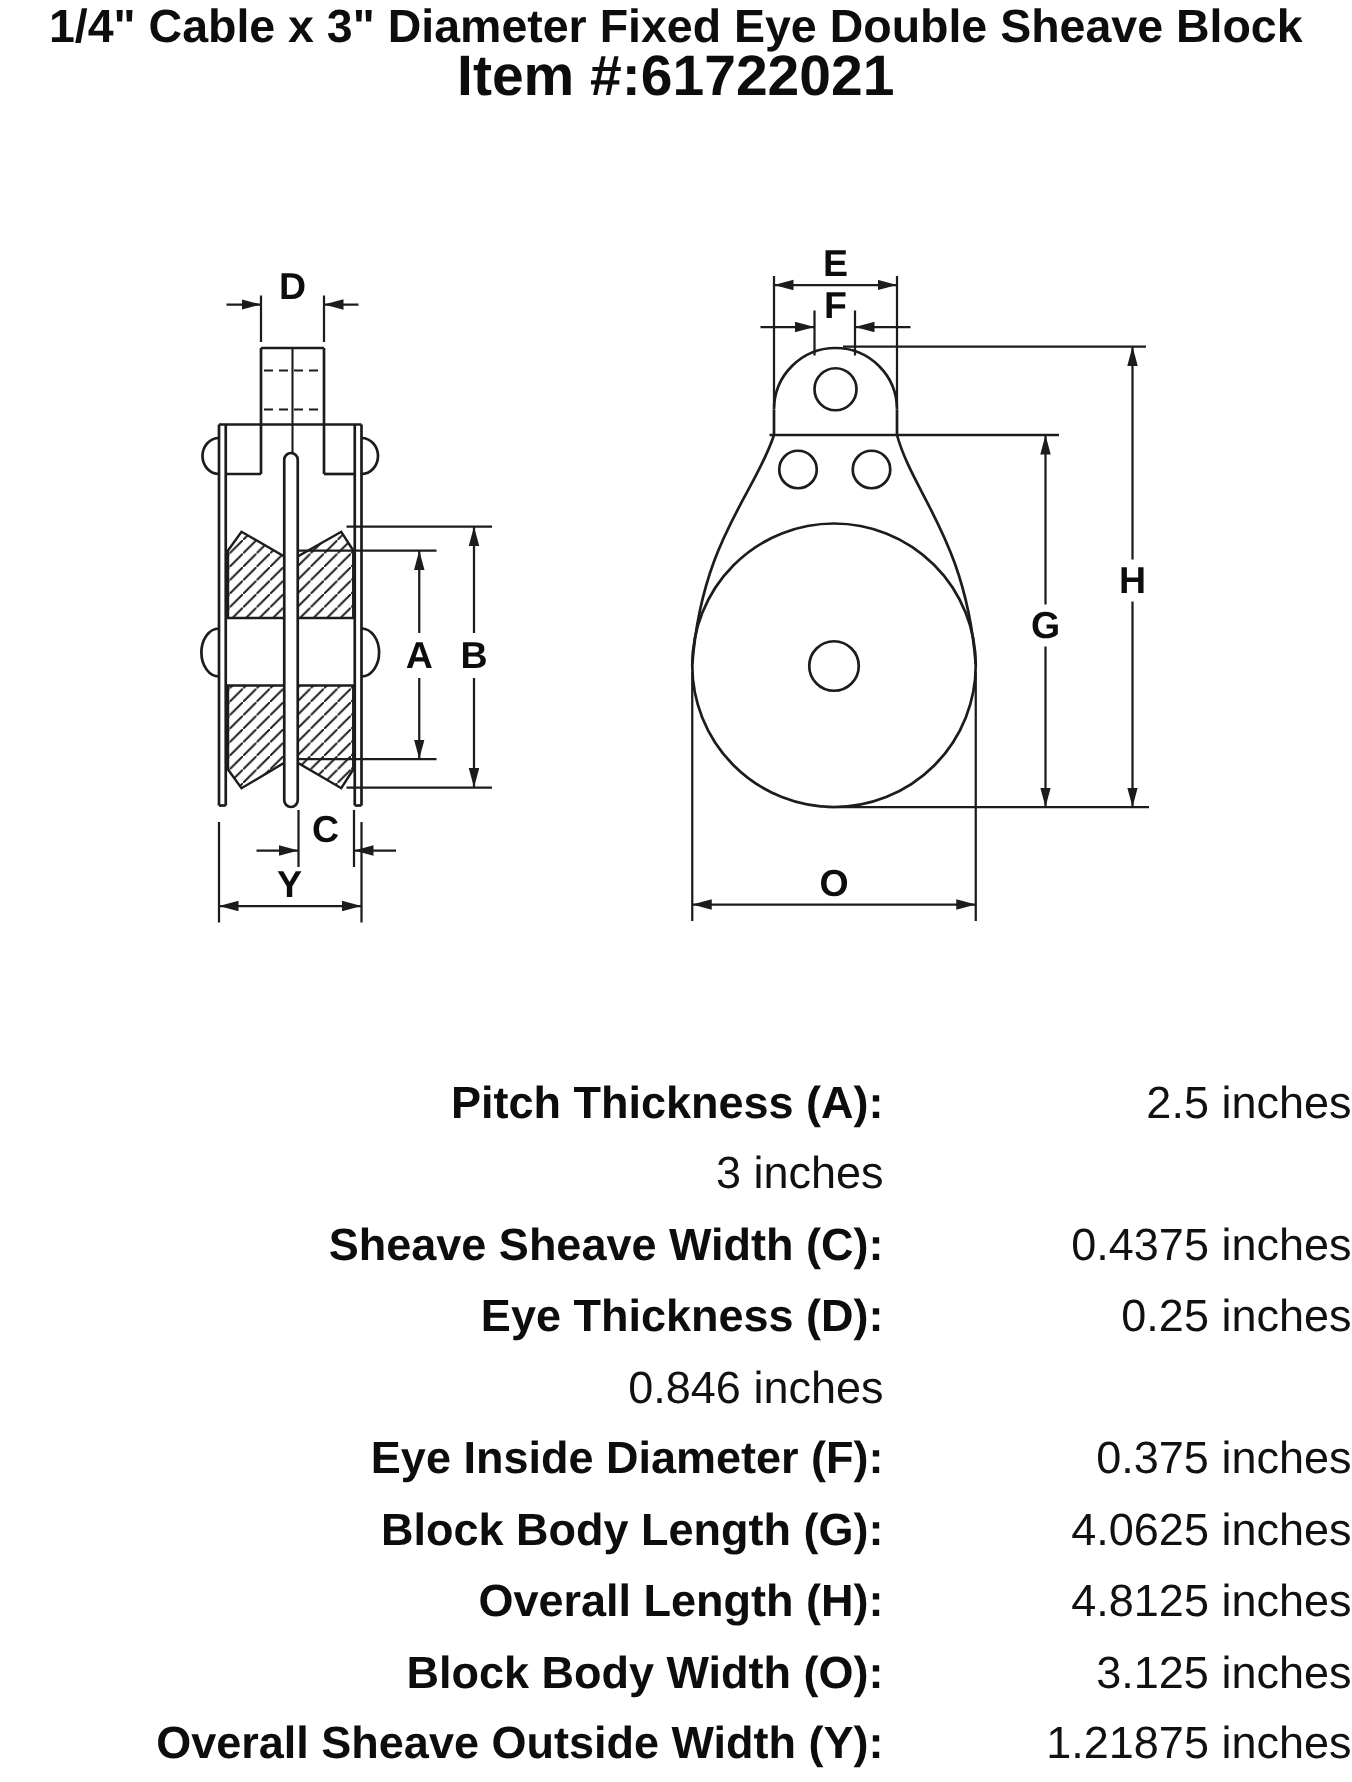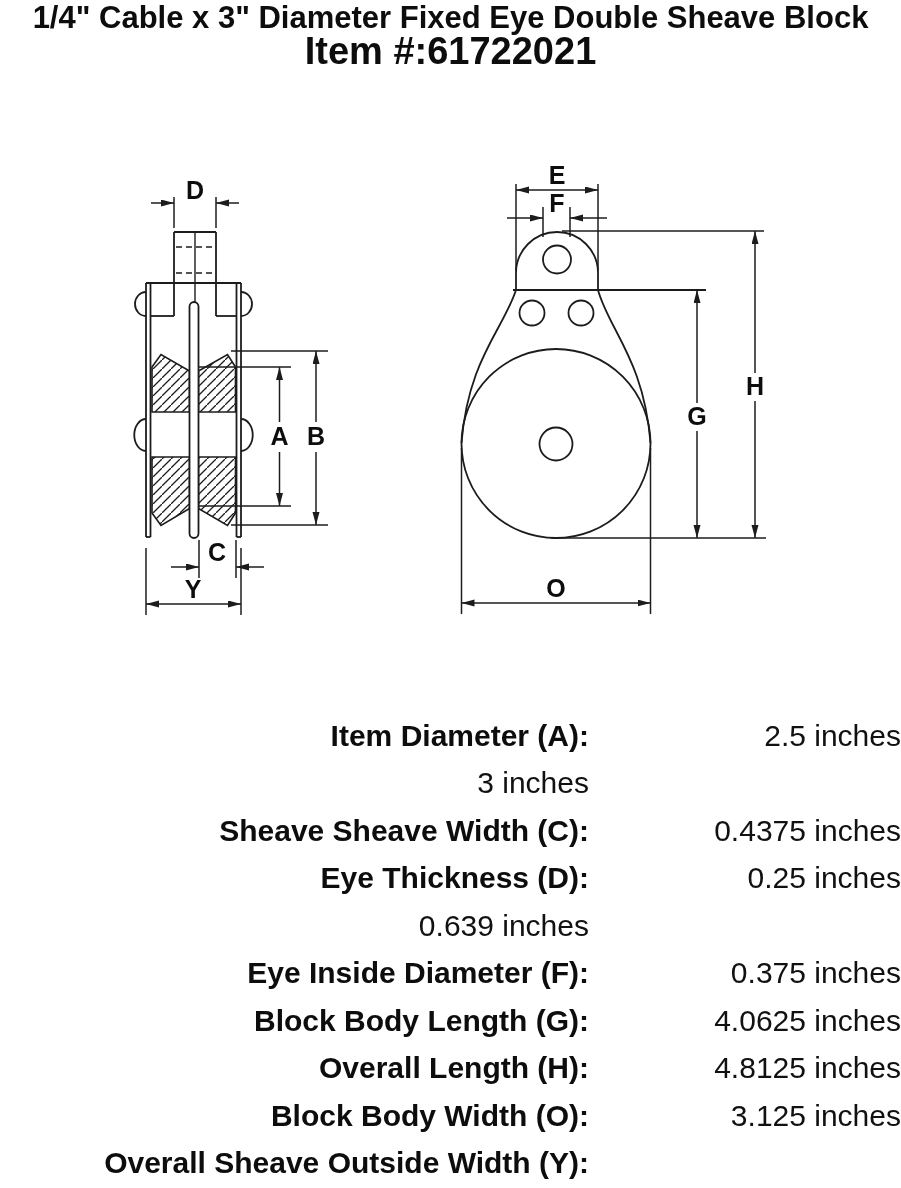--- a/index.html
+++ b/index.html
@@ -181,51 +181,52 @@
     <text class="dimtext" x="193" y="598">Y</text>
     <text class="dimtext" x="557" y="184">E</text>
     <text class="dimtext" x="557" y="212">F</text>
     <text class="dimtext" x="697" y="425">G</text>
     <text class="dimtext" x="755" y="395">H</text>
     <text class="dimtext" x="556" y="597">O</text>
   </svg>
 
   <div class="spec-table">
     <div class="spec-row">
-      <div class="spec-label">Item Diameter (A):</div>
+      <div class="spec-label">Pitch Thickness (A):</div>
       <div class="spec-value">2.5 inches</div>
     </div>
     <div class="spec-row">
       <div class="spec-value">3 inches</div>
     </div>
     <div class="spec-row">
       <div class="spec-label">Sheave Sheave Width (C):</div>
       <div class="spec-value">0.4375 inches</div>
     </div>
     <div class="spec-row">
       <div class="spec-label">Eye Thickness (D):</div>
       <div class="spec-value">0.25 inches</div>
     </div>
     <div class="spec-row">
-      <div class="spec-value">0.639 inches</div>
+      <div class="spec-value">0.846 inches</div>
     </div>
     <div class="spec-row">
       <div class="spec-label">Eye Inside Diameter (F):</div>
       <div class="spec-value">0.375 inches</div>
     </div>
     <div class="spec-row">
       <div class="spec-label">Block Body Length (G):</div>
       <div class="spec-value">4.0625 inches</div>
     </div>
     <div class="spec-row">
       <div class="spec-label">Overall Length (H):</div>
       <div class="spec-value">4.8125 inches</div>
     </div>
     <div class="spec-row">
       <div class="spec-label">Block Body Width (O):</div>
       <div class="spec-value">3.125 inches</div>
     </div>
     <div class="spec-row">
       <div class="spec-label">Overall Sheave Outside Width (Y):</div>
+      <div class="spec-value">1.21875 inches</div>
     </div>
   </div>
 
 </div>
 
 </body></html>

